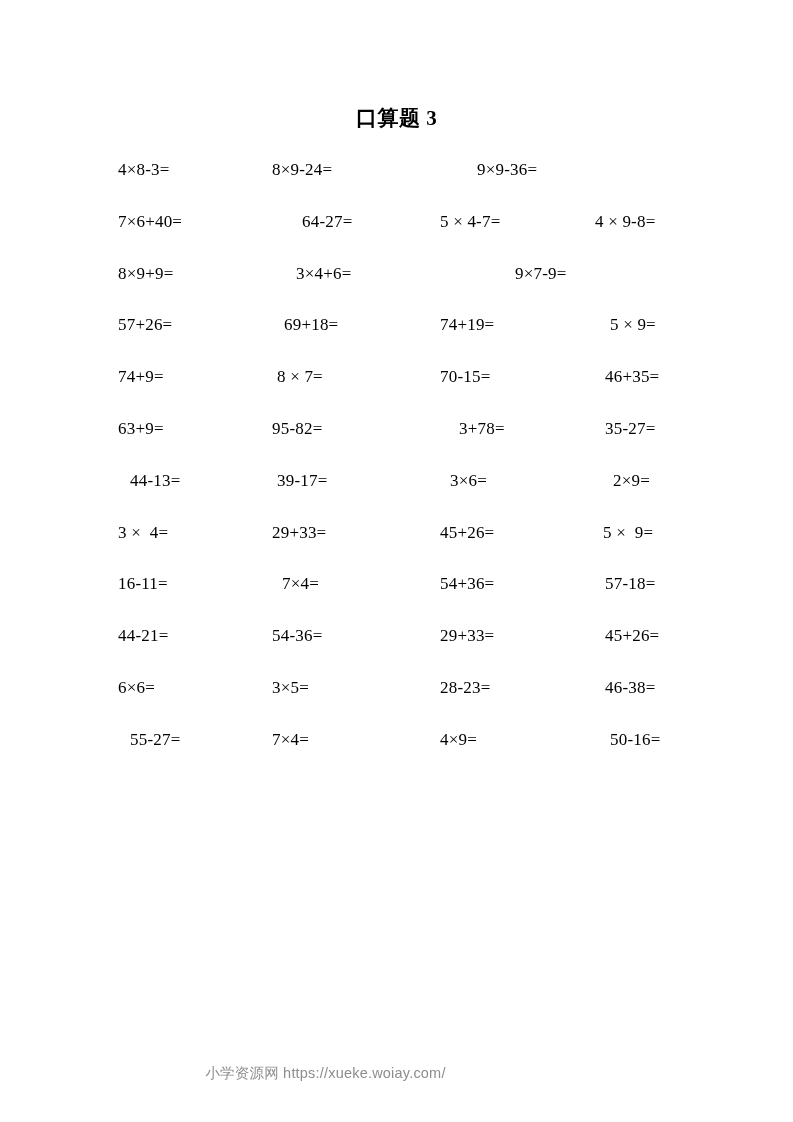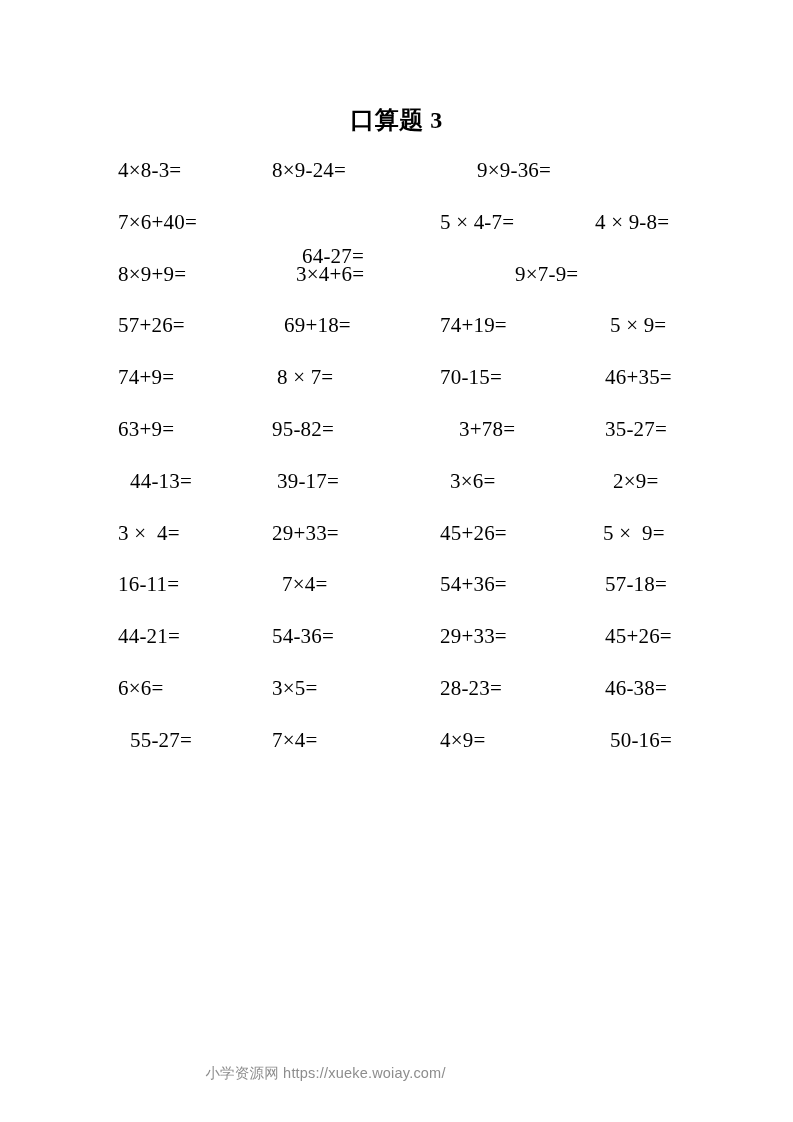--- a/index.html
+++ b/index.html
@@ -26,21 +26,21 @@
   }
 
   
   .doc-title {
     position: absolute;
     top: 104px;
     left: 0;
     width: 793px;
     text-align: center;
     font-family: "Liberation Serif", "DejaVu Serif", serif;
-    font-size: 24px;
+    font-size: 21px;
     font-weight: bold;
     letter-spacing: 0.5px;
     color: #000000;
     white-space: pre;
   }
 
   
   .worksheet {
     position: absolute;
     top: 160px;
@@ -51,21 +51,21 @@
   .prob-row {
     position: relative;
     height: 51.8px;
     width: 793px;
   }
 
   .prob {
     position: absolute;
     top: 0;
     font-family: "Liberation Serif", "DejaVu Serif", serif;
-    font-size: 21px;
+    font-size: 17px;
     line-height: 20px;
     color: #000000;
     white-space: pre;
     letter-spacing: 0.2px;
   }
 
   
   .c0 { left: 118px; }
   .c1 { left: 272px; }
   .c2 { left: 440px; }
@@ -93,21 +93,21 @@
   <div class="doc-title">口算题 3</div>
 
   <div class="worksheet">
       <div class="prob-row">
         <div class="prob c0">4×8-3=</div>
         <div class="prob c1">8×9-24=</div>
         <div class="prob c2" style="margin-left: 37px;">9×9-36=</div>
       </div>
       <div class="prob-row">
         <div class="prob c0">7×6+40=</div>
-        <div class="prob c1" style="margin-left: 30px; margin-top: 34px;">64-27=</div>
+        <div class="prob c1" style="margin-left: 30px;">64-27=</div>
         <div class="prob c2">5 × 4-7=</div>
         <div class="prob c3">4 × 9-8=</div>
       </div>
       <div class="prob-row">
         <div class="prob c0">8×9+9=</div>
         <div class="prob c1" style="margin-left: 24px;">3×4+6=</div>
         <div class="prob c2" style="margin-left: 75px;">9×7-9=</div>
       </div>
       <div class="prob-row">
         <div class="prob c0">57+26=</div>

